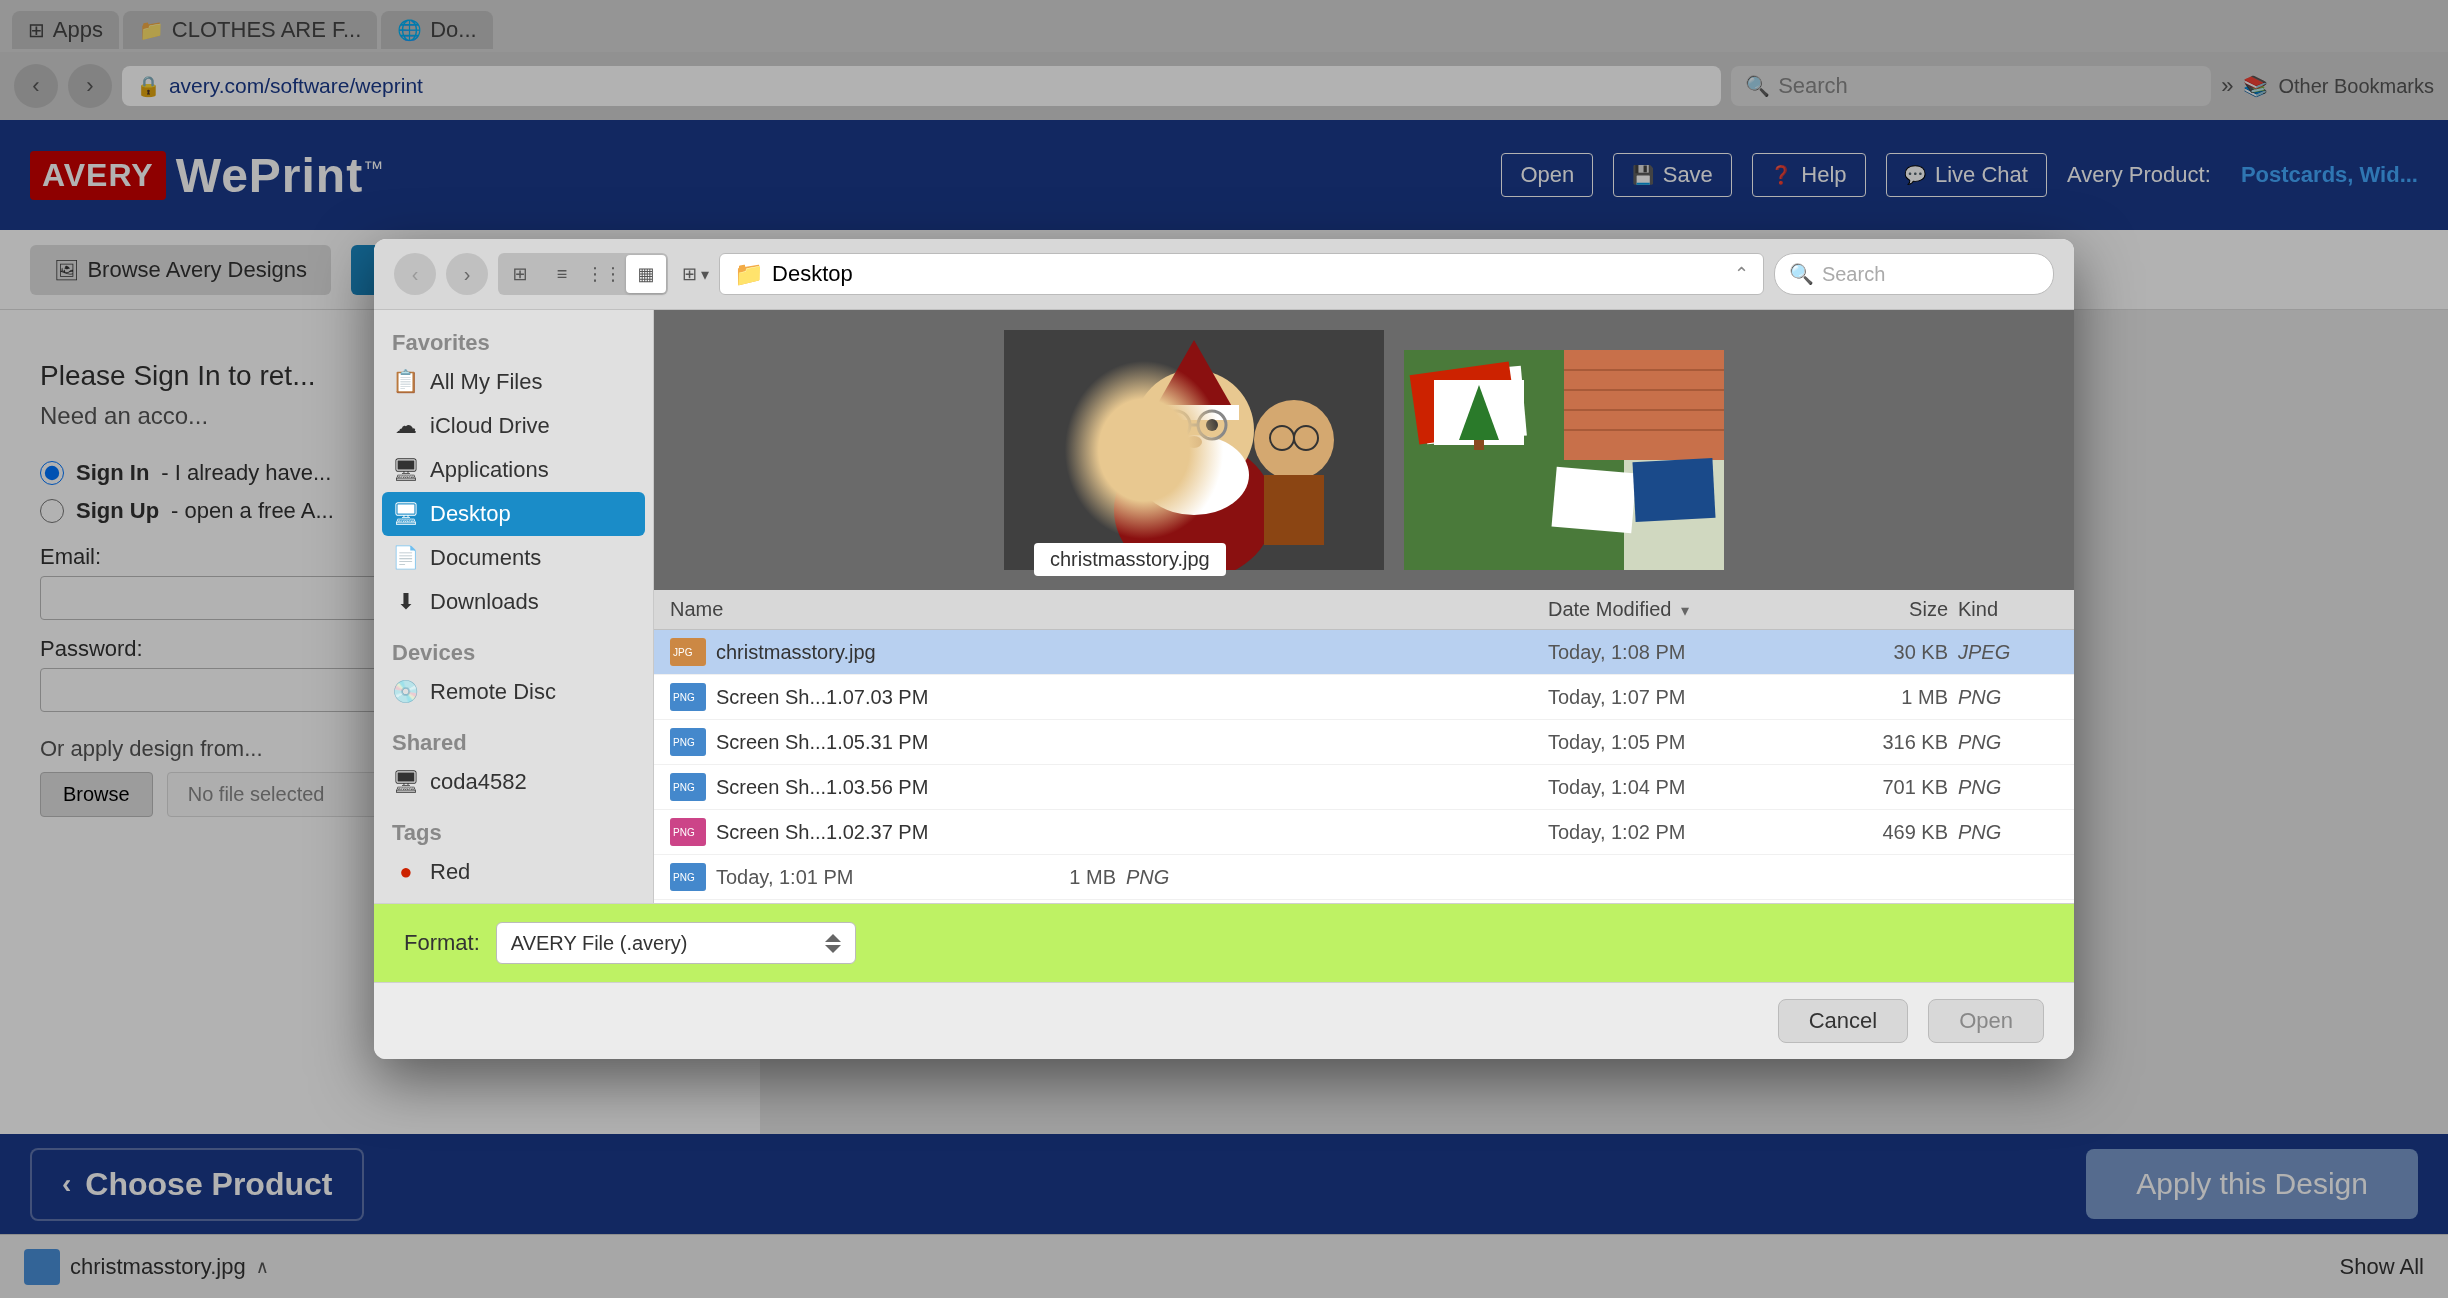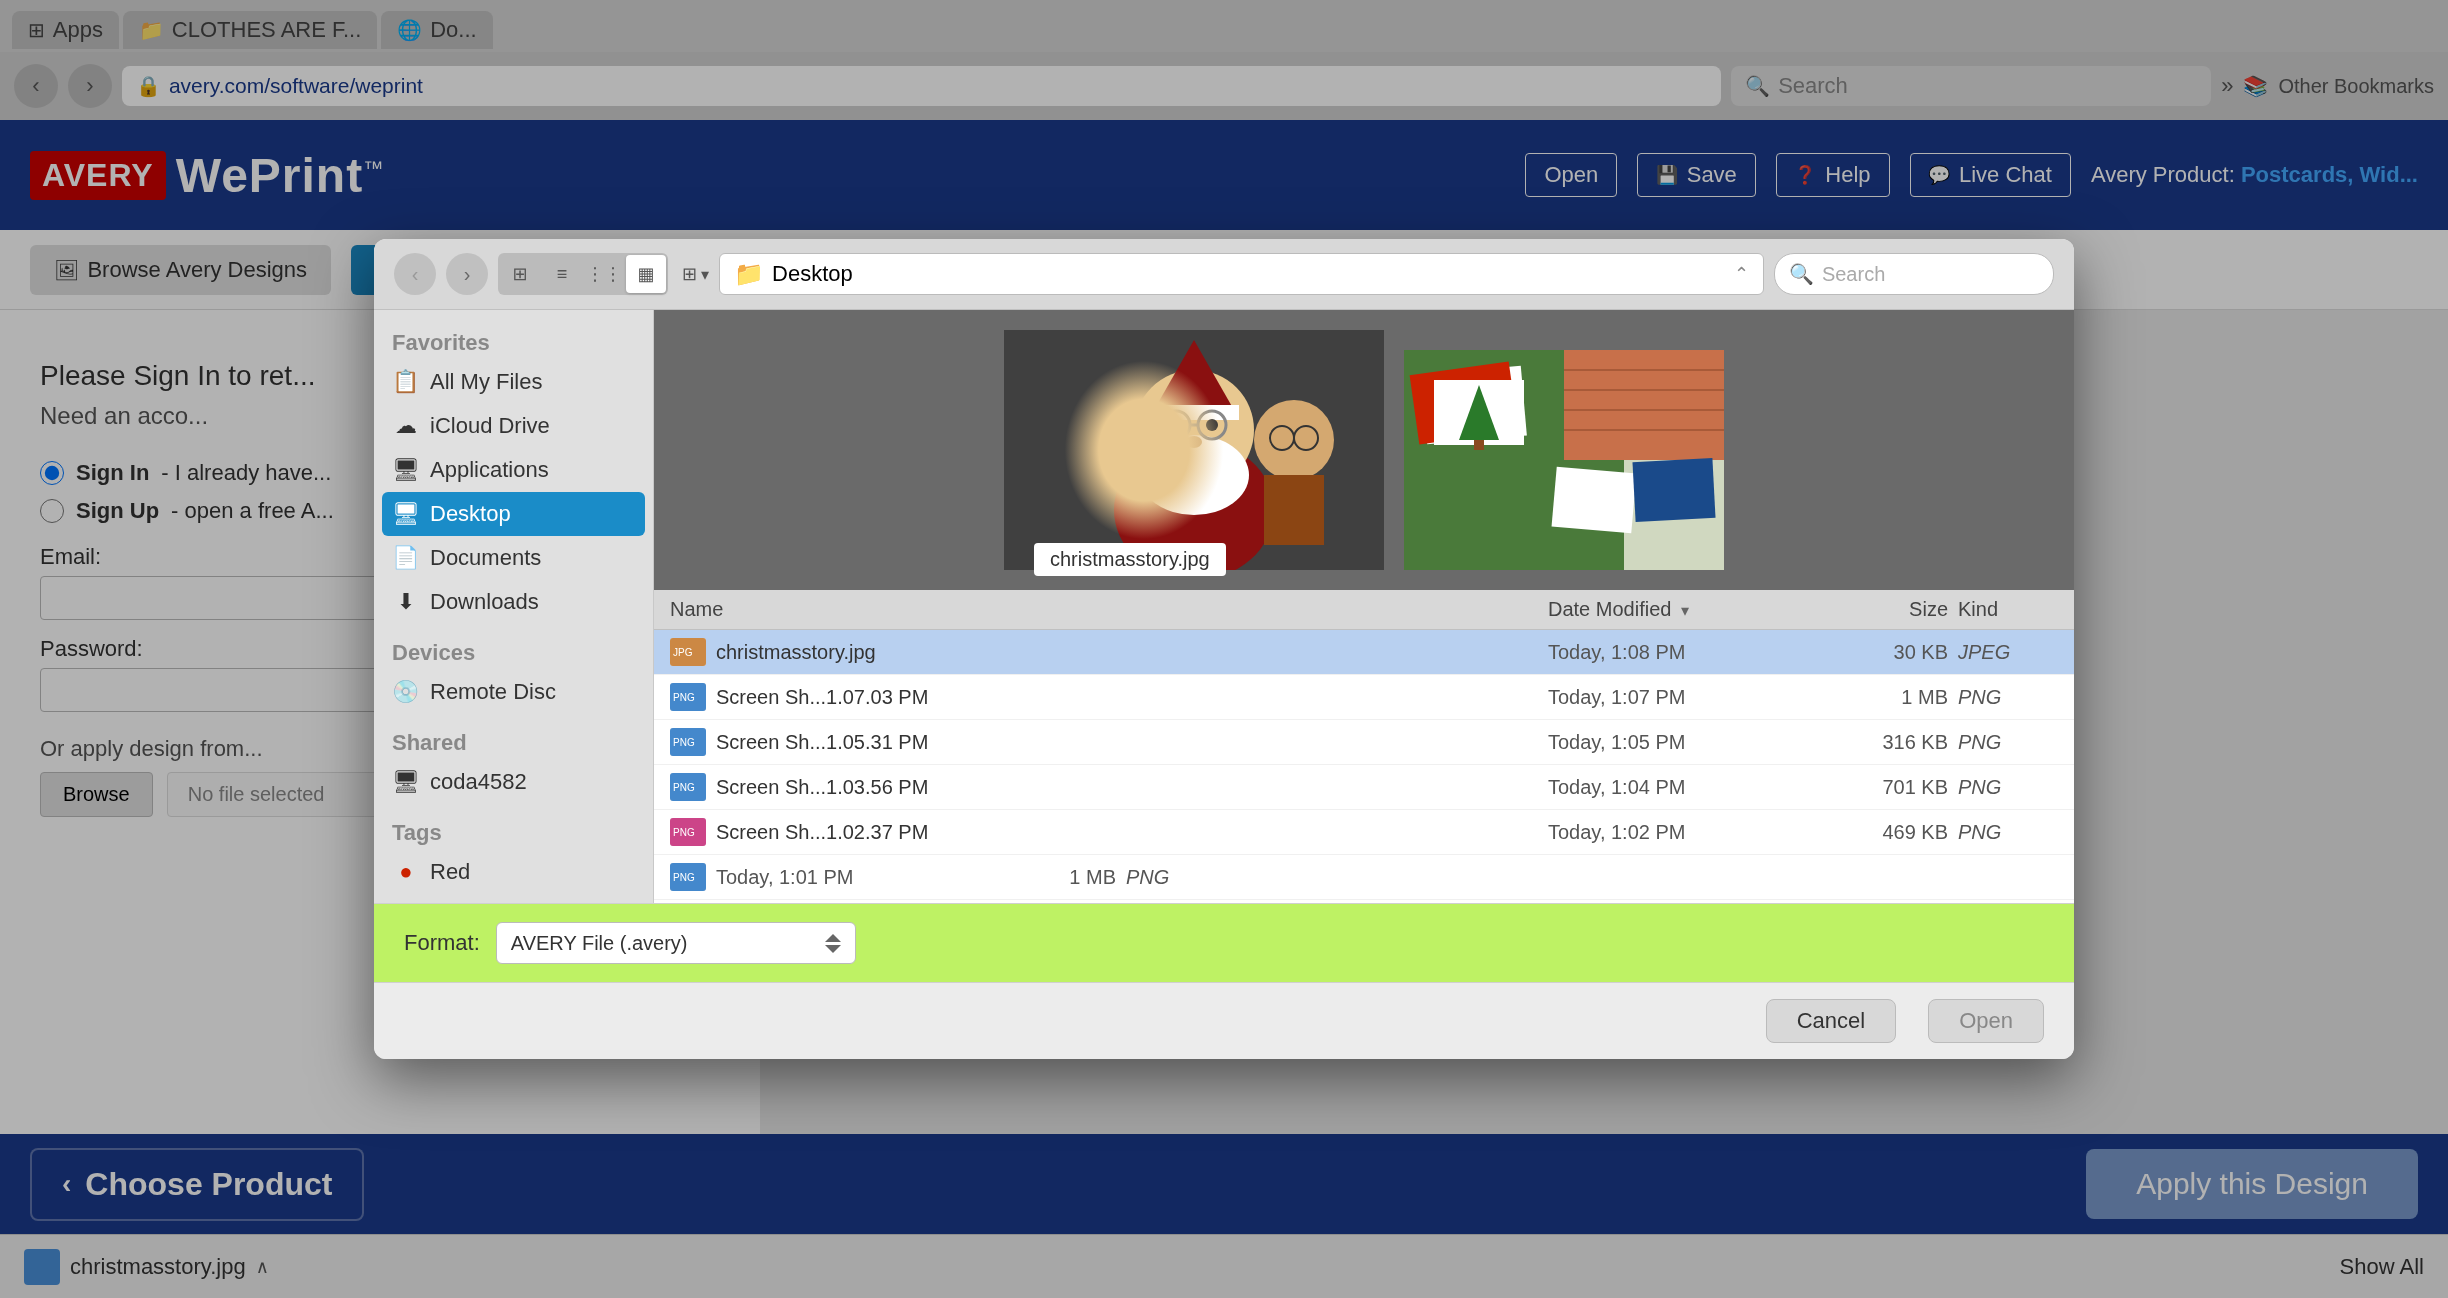--- a/index.html
+++ b/index.html
@@ -19,21 +19,21 @@
 
     
     .avery-header { position: absolute; top: 120px; left: 0; right: 0; height: 110px; background: #1a3a8c; z-index: 2; display: flex; align-items: center; padding: 0 30px; }
     .avery-logo { display: flex; align-items: center; gap: 10px; }
     .avery-badge { background: #cc0000; color: white; font-weight: 900; font-size: 32px; padding: 6px 12px; border-radius: 4px; letter-spacing: 1px; }
     .avery-weprint { color: white; font-size: 48px; font-weight: 300; letter-spacing: 1px; }
     .avery-weprint span { font-weight: 700; }
     .header-right { margin-left: auto; display: flex; align-items: center; gap: 20px; color: white; font-size: 22px; }
     .header-btn { background: transparent; border: 1px solid white; color: white; padding: 8px 18px; border-radius: 4px; font-size: 22px; cursor: pointer; display: flex; align-items: center; gap: 8px; }
     .header-product { color: white; font-size: 22px; }
-    .header-product strong { color: #4af; }
+    .header-product strong { color: #4af; margin-left: 24px; }
 
     
     .sub-header { position: absolute; top: 230px; left: 0; right: 0; height: 80px; background: white; z-index: 2; display: flex; align-items: center; padding: 0 30px; gap: 20px; border-bottom: 1px solid #ddd; }
     .sub-btn { display: flex; align-items: center; gap: 8px; padding: 12px 24px; border-radius: 6px; font-size: 22px; cursor: pointer; border: none; }
     .sub-btn.browse { background: #e0e0e0; color: #333; }
     .sub-btn.apply { background: #1a8cc8; color: white; }
 
     
     .main-content { position: absolute; top: 310px; left: 0; right: 0; bottom: 100px; z-index: 1; background: #f0f0f0; }
     .sign-in-panel { position: absolute; top: 0; left: 0; width: 760px; bottom: 0; background: white; padding: 50px 40px; }
@@ -111,21 +111,21 @@
 
     
     .dialog-format-row { display: flex; align-items: center; padding: 18px 30px; gap: 16px; background: #bef264; border-top: 1px solid #d0d0d0; }
     .format-label { font-size: 22px; color: #333; }
     .format-select { height: 42px; background: white; border: 1px solid #bbb; border-radius: 6px; padding: 0 14px; font-size: 20px; color: #333; display: flex; align-items: center; gap: 8px; min-width: 360px; }
     .spin-up, .spin-down { width: 0; height: 0; border-left: 8px solid transparent; border-right: 8px solid transparent; }
     .spin-up { border-bottom: 8px solid #666; }
     .spin-down { border-top: 8px solid #666; }
 
     
-    .dialog-footer { display: flex; align-items: center; justify-content: flex-end; padding: 16px 30px; gap: 32px; background: #ececec; border-top: 1px solid #d0d0d0; }
+    .dialog-footer { display: flex; align-items: center; justify-content: flex-end; padding: 16px 30px; gap: 20px; background: #ececec; border-top: 1px solid #d0d0d0; }
     .dialog-btn { height: 44px; padding: 0 30px; border-radius: 8px; font-size: 22px; cursor: pointer; border: 1px solid #bbb; background: #d8d8d8; color: #333; }
     .dialog-btn.primary { background: #d8d8d8; color: #888; border: 1px solid #bbb; }
     .dialog-btn.cancel { background: #d8d8d8; }
 
     
     .santa-img { width: 380px; height: 240px; background: linear-gradient(135deg, #8a8a8a, #6a6a6a); display: flex; align-items: center; justify-content: center; color: white; font-size: 18px; position: relative; overflow: hidden; }
     .santa-img::before { content: ''; position: absolute; top: 30px; left: 60px; width: 160px; height: 180px; background: radial-gradient(ellipse, #e8c890 40%, transparent 70%); border-radius: 50%; }
     .avery-side-collage { width: 320px; height: 220px; background: linear-gradient(135deg, #2a7a2a 0%, #cc2200 50%, #88aa44 100%); display: flex; align-items: center; justify-content: center; color: white; font-size: 18px; position: relative; overflow: hidden; }
   </style>
 </head>

